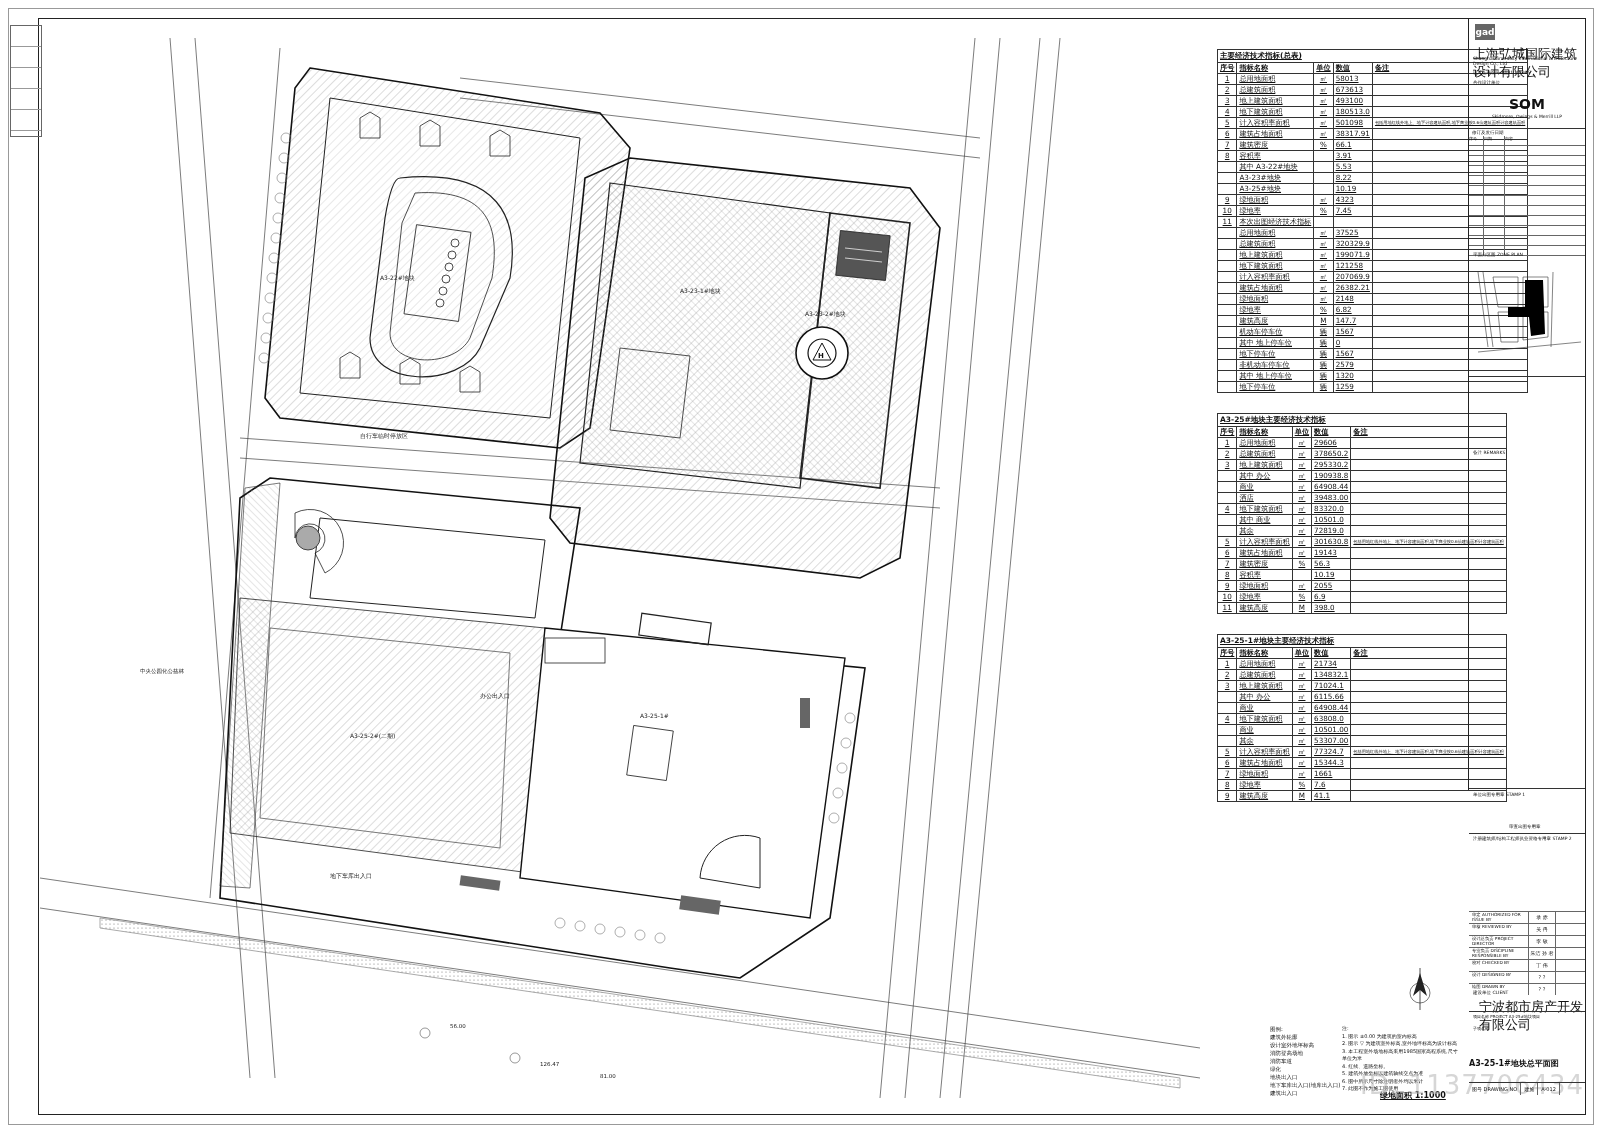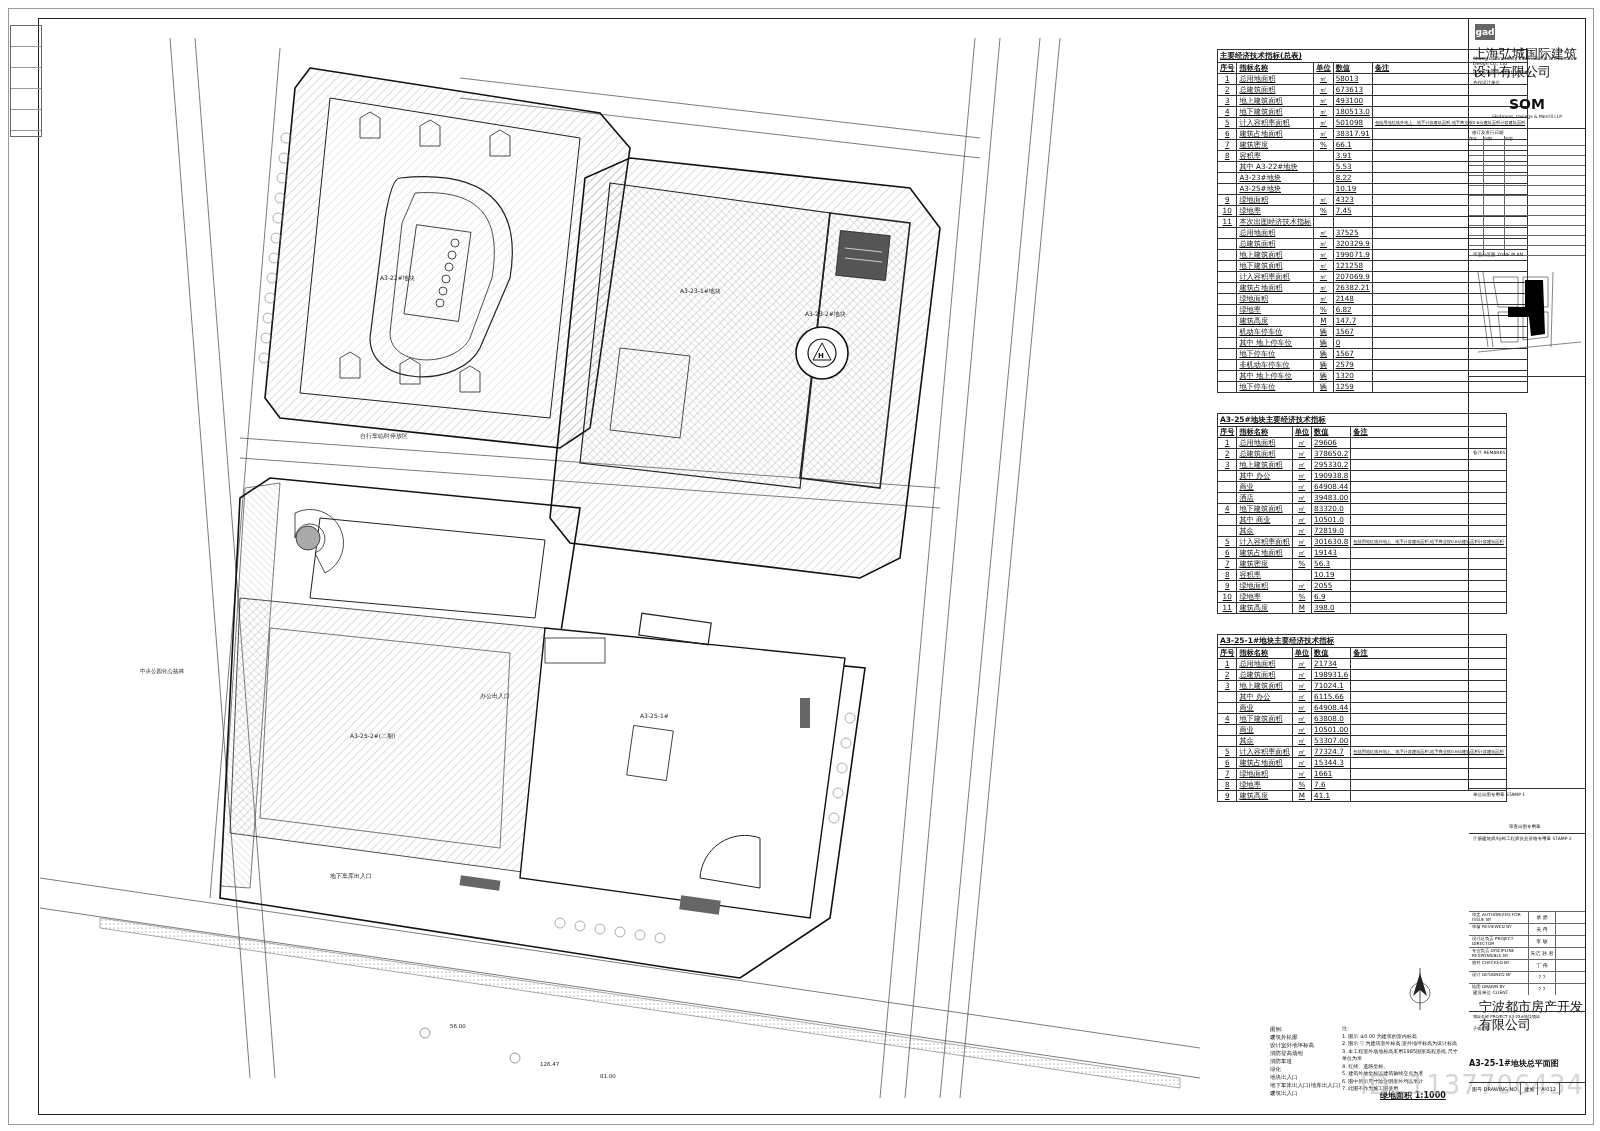--- a/index.html
+++ b/index.html
@@ -569,21 +569,21 @@
           <td class="n">1</td>
           <td>总用地面积</td>
           <td class="u">㎡</td>
           <td class="v">21734</td>
           <td class="note"></td>
         </tr>
         <tr>
           <td class="n">2</td>
           <td>总建筑面积</td>
           <td class="u">㎡</td>
-          <td class="v">198931.6</td>
+          <td class="v">134832.1</td>
           <td class="note"></td>
         </tr>
         <tr>
           <td class="n">3</td>
           <td>地上建筑面积</td>
           <td class="u">㎡</td>
           <td class="v">71024.1</td>
           <td class="note"></td>
         </tr>
         <tr>

